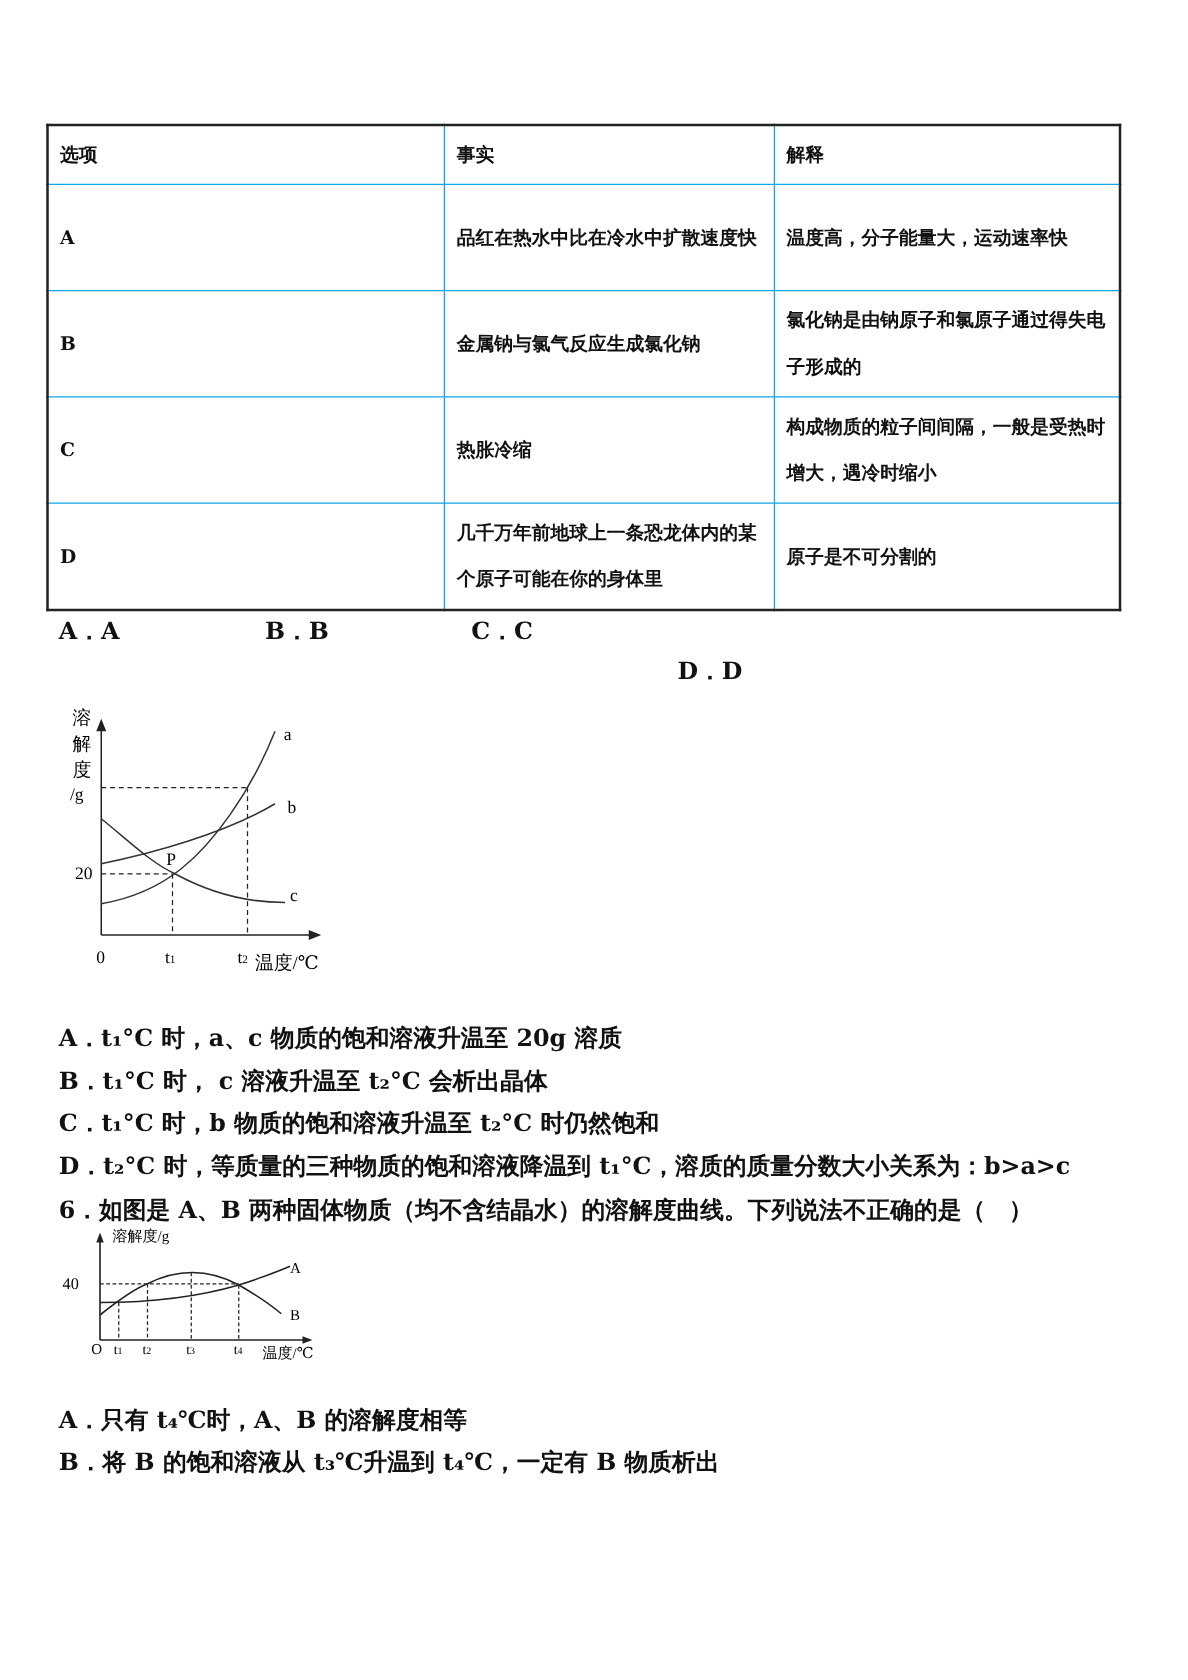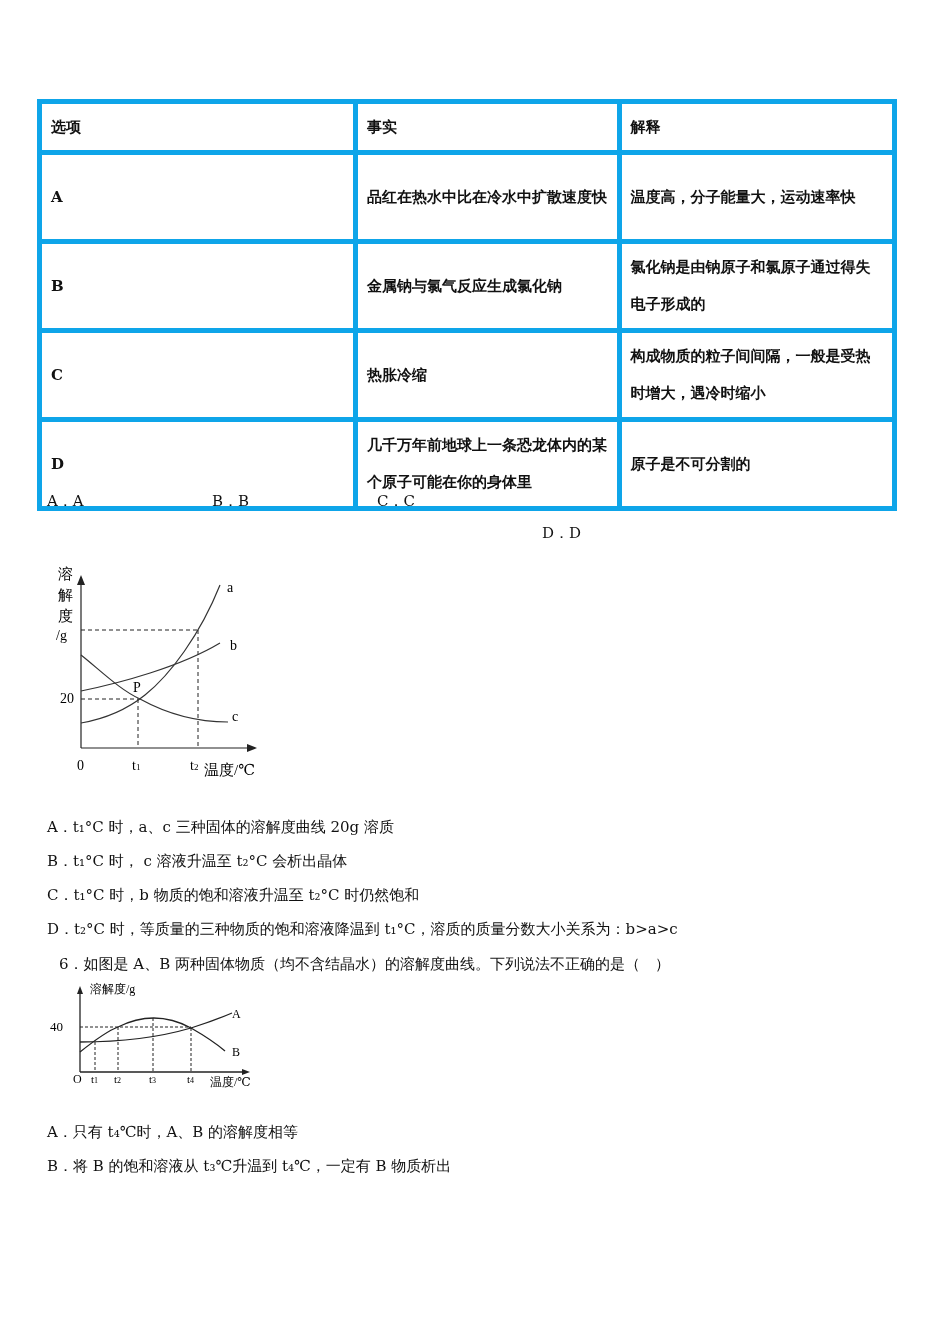--- a/index.html
+++ b/index.html
@@ -1,26 +1,26 @@
 <!DOCTYPE html>
 <html><head>
 <meta charset="utf-8">
 <style>
   html, body { margin: 0; padding: 0; background: #ffffff; }
   body { width: 950px; height: 1344px; position: relative; overflow: hidden;
          font-family: "DejaVu Serif", "Liberation Serif", serif; color: #111; }
   .page { position: absolute; left: 0; top: 0; width: 950px; height: 1344px; }
   table.opts { position: absolute; left: 37px; top: 99px; width: 860px;
                border-collapse: collapse; font-size: 15px; font-weight: bold; }
-  table.opts td { border: 5px solid #0ea5e9; vertical-align: middle; padding: 0 9px; line-height: 37px; }
+  table.opts td { border: 1px solid #0ea5e9; vertical-align: middle; padding: 0 9px; line-height: 37px; }
   table.opts tr.hdr td { height: 46px; }
   table.opts tr.row td { height: 84px; }
   table.opts { border: 2px solid #222; }
   .c1 { width: 300px; } .c2 { width: 246px; } .c3 { width: 258px; }
-  .line { position: absolute; font-size: 15px; font-weight: normal; white-space: nowrap; }
+  .line { position: absolute; font-size: 19px; font-weight: bold; white-space: nowrap; }
   svg text { font-family: "Liberation Serif", "DejaVu Serif", serif; }
 </style>
 </head>
 <body>
 
 <div class="page">
 
   <table class="opts">
     <tbody>
         <tr class="hdr">
@@ -83,25 +83,25 @@
     <text x="93" y="137" font-size="14">P</text>
     <text x="187" y="37" font-size="14">a</text>
     <text x="190" y="95" font-size="14">b</text>
     <text x="192" y="166" font-size="14">c</text>
     <text x="37" y="215" font-size="14">0</text>
     <text x="92" y="215" font-size="14">t<tspan font-size="9">1</tspan></text>
     <text x="150" y="215" font-size="14">t<tspan font-size="9">2</tspan></text>
     <text x="164" y="220" font-size="15">温度/℃</text>
   </svg>
 
-  <div class="line" style="left:47px; top:818px;">A．t₁°C 时，a、c 三种固体的溶解度曲线 20g 溶质</div>
+  <div class="line" style="left:47px; top:818px;">A．t₁°C 时，a、c 物质的饱和溶液升温至 20g 溶质</div>
   <div class="line" style="left:47px; top:886px;">C．t₁°C 时，b 物质的饱和溶液升温至 t₂°C 时仍然饱和</div>
   <div class="line" style="left:47px; top:852px;">B．t₁°C 时， c 溶液升温至 t₂°C 会析出晶体</div>
   <div class="line" style="left:47px; top:920px;text-align:right;">D．t₂°C 时，等质量的三种物质的饱和溶液降温到 t₁°C，溶质的质量分数大小关系为：b&gt;a&gt;c</div>
-  <div class="line" style="left:47px; top:955px;margin-left:12px;">6．如图是 A、B 两种固体物质（均不含结晶水）的溶解度曲线。下列说法不正确的是（　）</div>
+  <div class="line" style="left:47px; top:955px;">6．如图是 A、B 两种固体物质（均不含结晶水）的溶解度曲线。下列说法不正确的是（　）</div>
 
   <svg style="position:absolute; left:40px; top:980px;" width="260" height="115" viewBox="0 0 260 115">
     <g stroke="#222" fill="none" stroke-width="1.3">
       <line x1="40" y1="92" x2="40" y2="10"></line>
       <line x1="40" y1="92" x2="205" y2="92"></line>
     </g>
     <polygon points="40,6 37,14 43,14" fill="#222"></polygon>
     <polygon points="210,92 202,89 202,95" fill="#222"></polygon>
     <g stroke="#222" stroke-dasharray="3,2" stroke-width="1" fill="none">
       <line x1="40" y1="47" x2="151" y2="47"></line>

